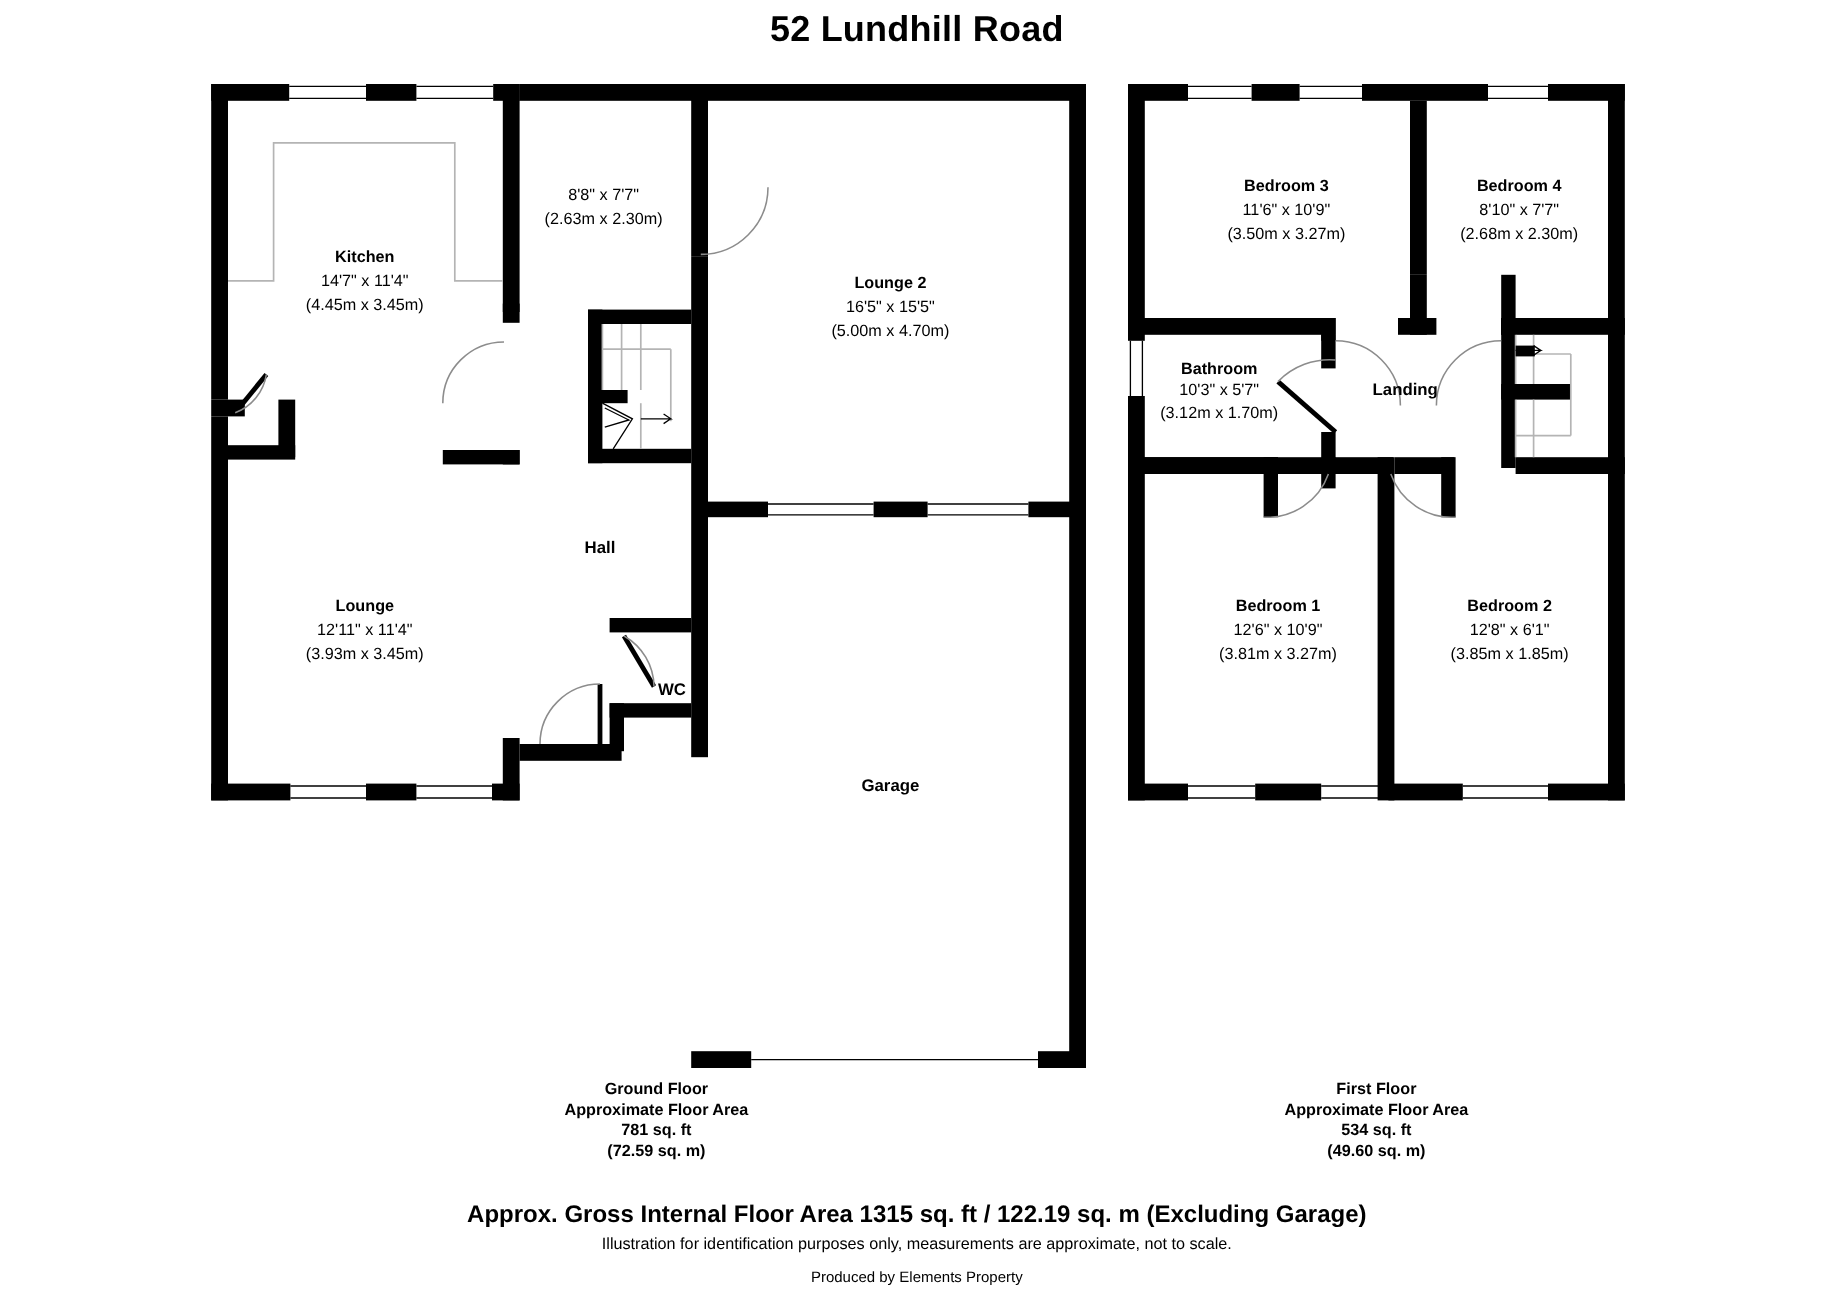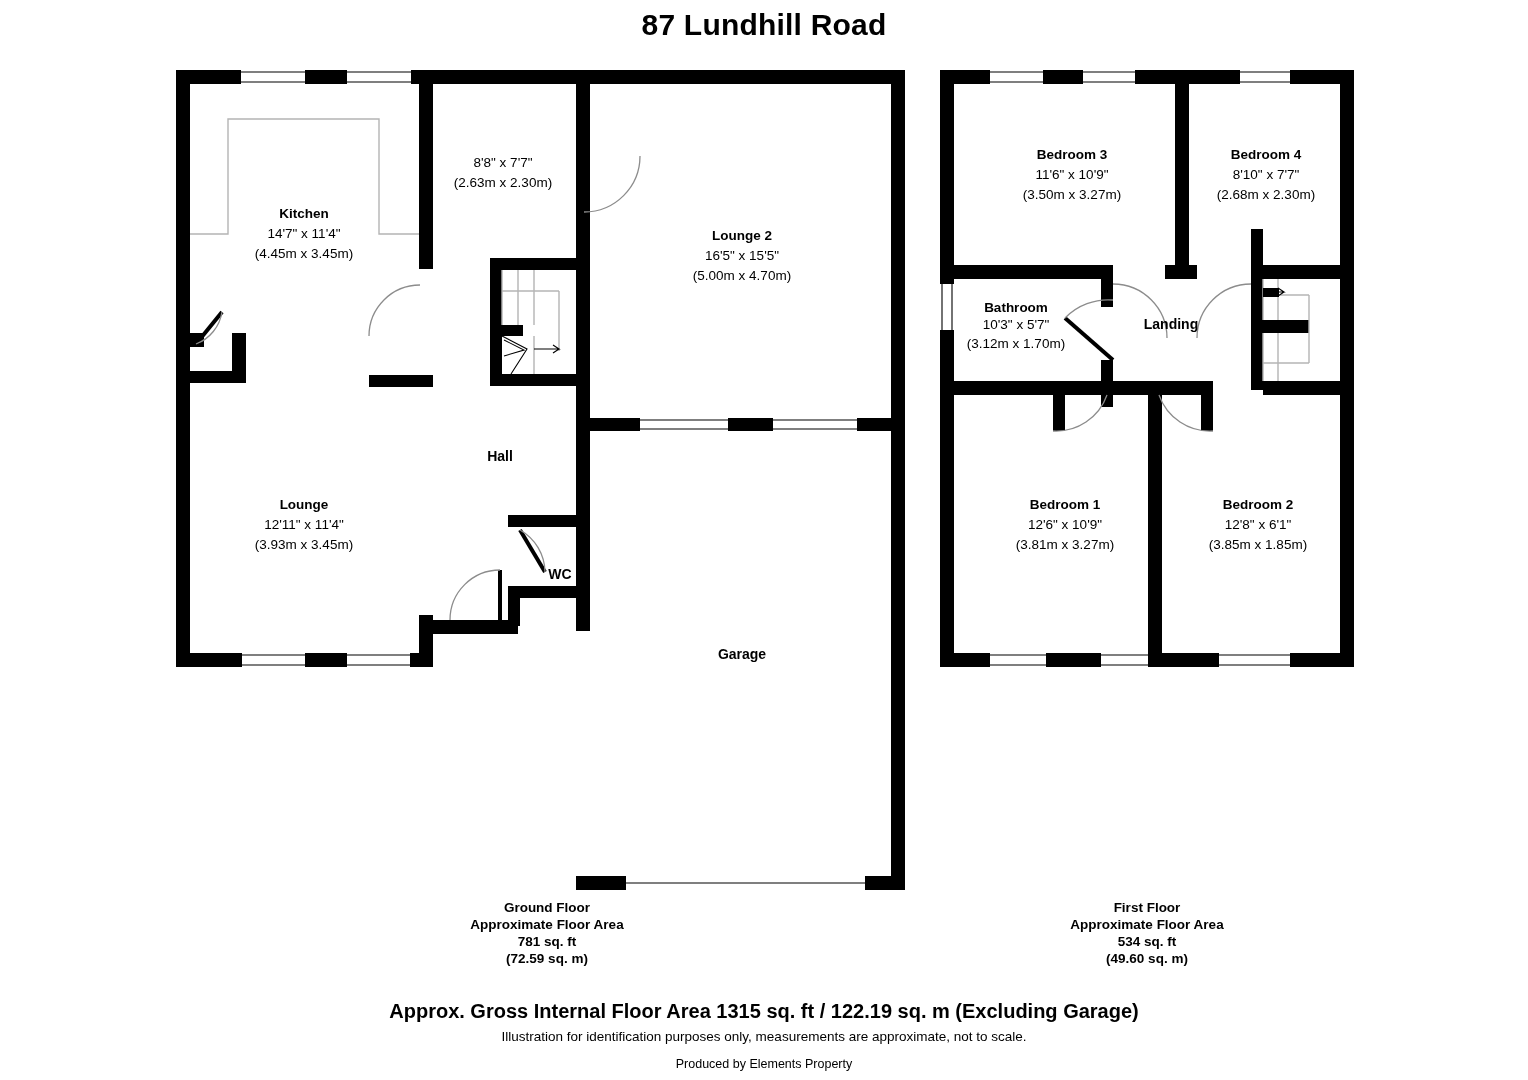--- a/index.html
+++ b/index.html
@@ -87,21 +87,21 @@
   .greyline { fill: none; stroke: #b4b4b4; stroke-width: 1.4; }
   .swing { fill: none; stroke: #8c8c8c; stroke-width: 1.3; }
   .doorleaf { stroke: #000000; stroke-width: 4; stroke-linecap: butt; }
   .winline { fill: none; stroke: #000000; stroke-width: 1.1; }
 </style>
 </head>
 <body>
 
 <div id="plan-root">
 
-  <div class="page-title">87 Lundhill Road</div>
+  <div class="page-title">52 Lundhill Road</div>
 
   <svg class="floorplan" viewBox="0 0 1528 1080">
 
     <g>
 
       <g>
 
         <rect class="wall" x="176" y="70" width="65" height="14"></rect>
         <rect class="wall" x="305" y="70" width="42" height="14"></rect>
         <rect class="wall" x="411" y="70" width="22" height="14"></rect>

